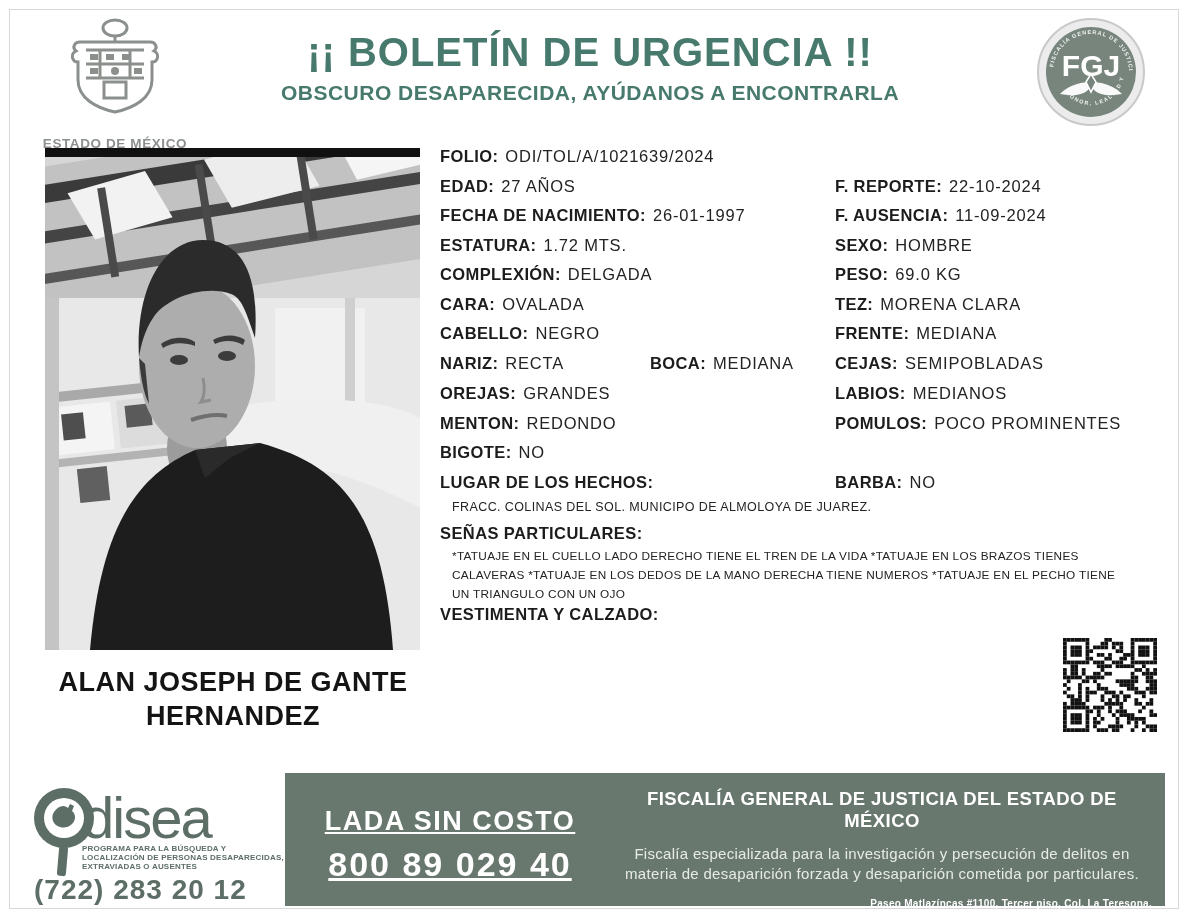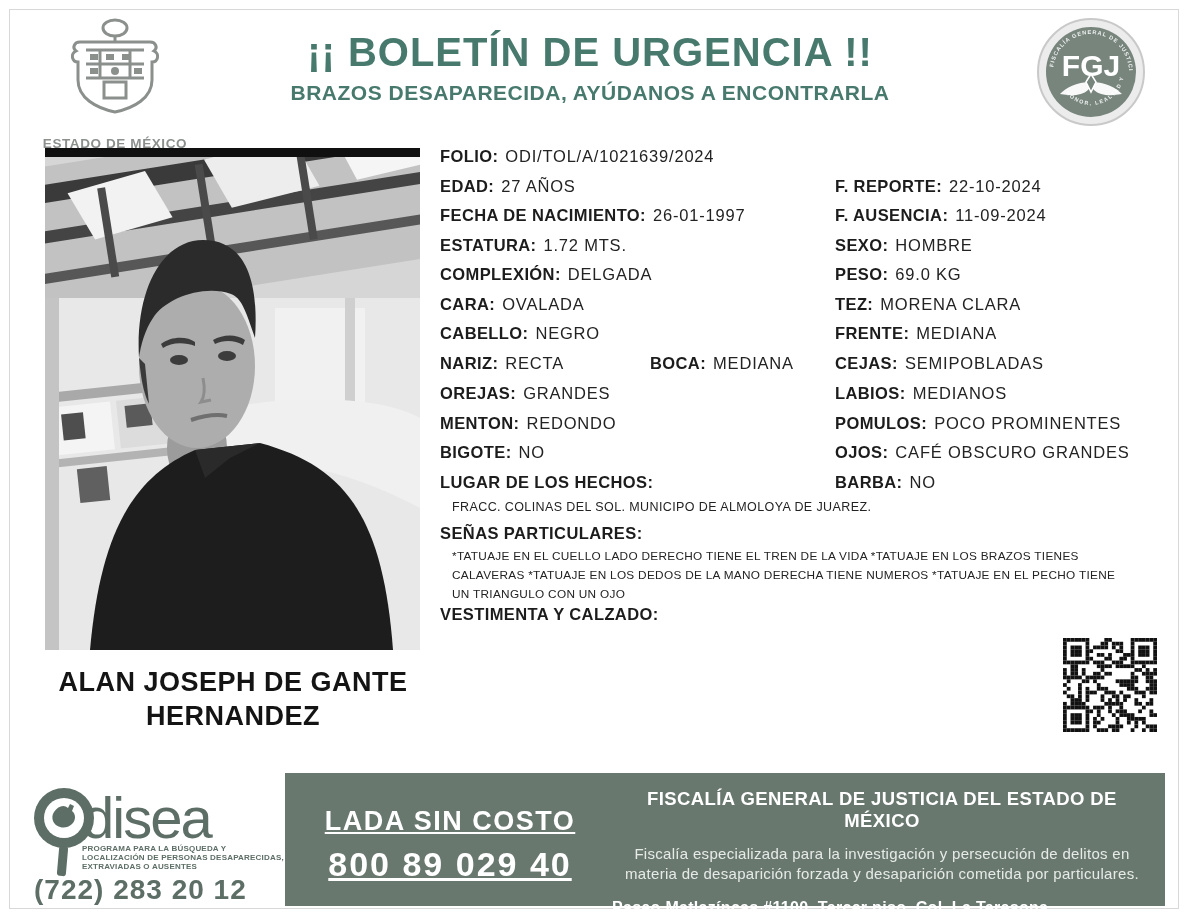--- a/index.html
+++ b/index.html
@@ -32,21 +32,21 @@
   .qr { position:absolute; left:1063px; top:638px; width:94px; height:94px; background:#fff; }
 
   
   .footer-bar { position:absolute; left:285px; top:773px; width:880px; height:133px; background:#69786f; }
   .lada-block { position:absolute; left:300px; top:806px; width:300px; text-align:center; color:#fff;text-decoration:underline; }
   .lada-label { font-size:27px; font-weight:800; letter-spacing:1.5px; }
   .lada-number { margin-top:8px; font-size:34px; font-weight:800; letter-spacing:2px; }
   .fgj-block { position:absolute; left:612px; top:788px; width:540px; color:#fff; }
   .fgj-title { text-align:center; font-size:18.5px; font-weight:800; letter-spacing:.4px; }
   .fgj-desc { margin-top:12px; text-align:center; font-size:15px; font-weight:400; color:#e7ebe8; letter-spacing:.3px; line-height:1.35; }
-  .fgj-address { margin-top:12px; text-align:left; font-size:16px; font-weight:800; letter-spacing:.3px; line-height:1.4; }
+  .fgj-address { margin-top:12px; text-align:right; font-size:10px; font-weight:800; letter-spacing:.3px; line-height:1.4; }
 
   .odisea { position:absolute; left:20px; top:780px; width:260px; }
   .odisea-brand { position:absolute; left:62px; top:4px; font-size:58px; font-weight:400; color:#5d6e66; letter-spacing:-2px;text-align:center; }
   .odisea-program { position:absolute; left:62px; top:64px; width:205px; font-size:8px; font-weight:700;
                     color:#5d6e66; line-height:1.15; letter-spacing:.2px; }
   .odisea-phone { position:absolute; left:14px; top:94px; width:240px; font-size:28px; font-weight:800;
                   color:#5d6e66; letter-spacing:1px; }
 </style>
 </head>
 <body>
@@ -74,21 +74,21 @@
         <rect x="30" y="50" width="8" height="6"></rect>
         <rect x="74" y="50" width="8" height="6"></rect>
         <circle cx="55" cy="53" r="4"></circle>
       </g>
     </svg>
     <div class="estado-caption">ESTADO DE MÉXICO</div>
   </div>
 
   <div class="title-block">
     <div class="main-title">¡¡ BOLETÍN DE URGENCIA !!</div>
-    <div class="sub-title">BRAZOS DESAPARECIDA, AYÚDANOS A ENCONTRARLA</div>
+    <div class="sub-title">OBSCURO DESAPARECIDA, AYÚDANOS A ENCONTRARLA</div>
   </div>
 
   <div class="fgj-badge">
     <svg width="110" height="112" viewBox="0 0 110 112">
       <circle cx="55" cy="56" r="53" fill="#ececec"></circle>
       <circle cx="55" cy="56" r="53" fill="none" stroke="#c9c9c9" stroke-width="2"></circle>
       <circle cx="55" cy="56" r="45" fill="#77857d"></circle>
       <defs>
         <path id="arcTop" d="M 55,56 m -38,0 a 38,38 0 1,1 76,0"></path>
         <path id="arcBot" d="M 55,56 m -33,0 a 33,33 0 1,0 66,0"></path>
@@ -213,23 +213,20 @@
     <span class="lbl">LABIOS:</span><span class="val">MEDIANOS</span>
   </div>
   <div class="row" style="left:440px; top:414px">
     <span class="lbl">MENTON:</span><span class="val">REDONDO</span>
   </div>
   <div class="row" style="left:835px; top:414px">
     <span class="lbl">POMULOS:</span><span class="val">POCO PROMINENTES</span>
   </div>
   <div class="row" style="left:440px; top:443px">
     <span class="lbl">BIGOTE:</span><span class="val">NO</span>
-  </div>
-  <div class="row" style="left:835px; top:443px">
-    <span class="lbl">OJOS:</span><span class="val">CAFÉ OBSCURO GRANDES</span>
   </div>
   <div class="row" style="left:440px; top:473px">
     <span class="lbl">LUGAR DE LOS HECHOS:</span>
   </div>
   <div class="row" style="left:835px; top:473px">
     <span class="lbl">BARBA:</span><span class="val">NO</span>
   </div>
   <div class="small-detail" style="left:452px; top:500px">FRACC. COLINAS DEL SOL. MUNICIPO DE ALMOLOYA DE JUAREZ.</div>
 
   <div class="row" style="left:440px; top:524px">

